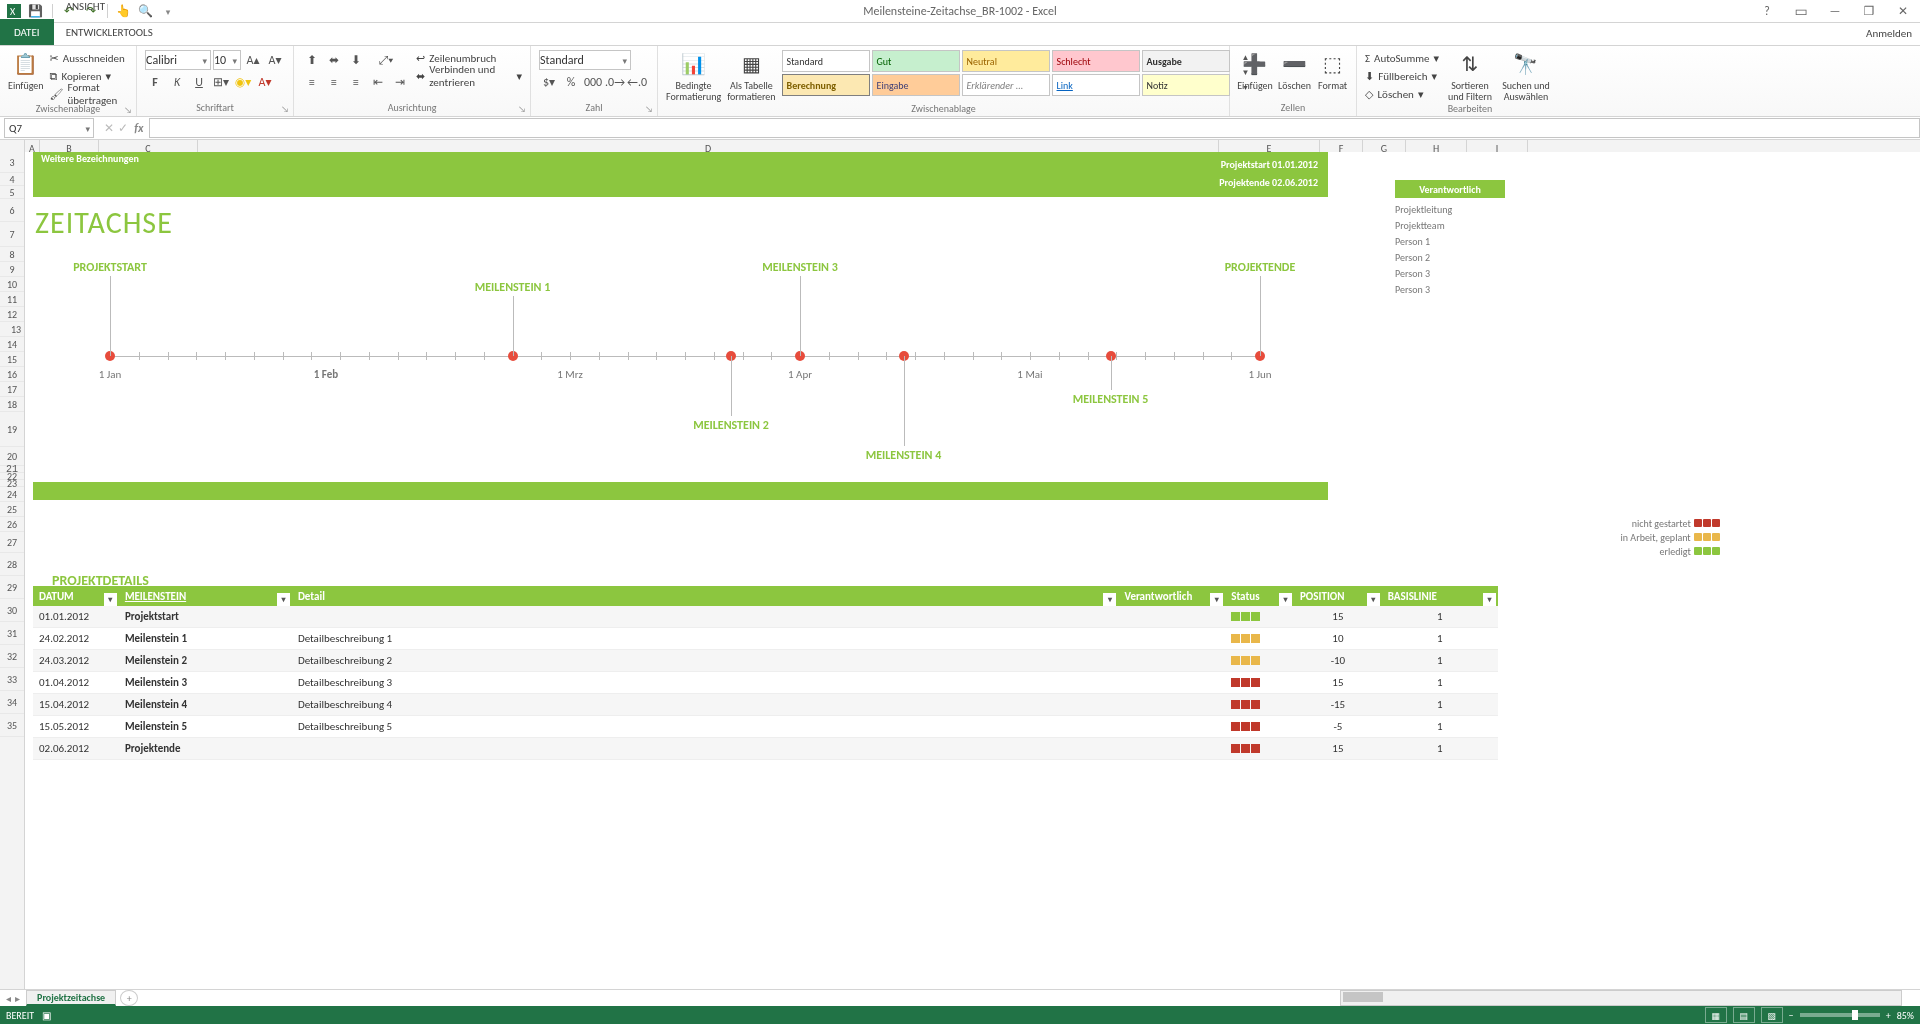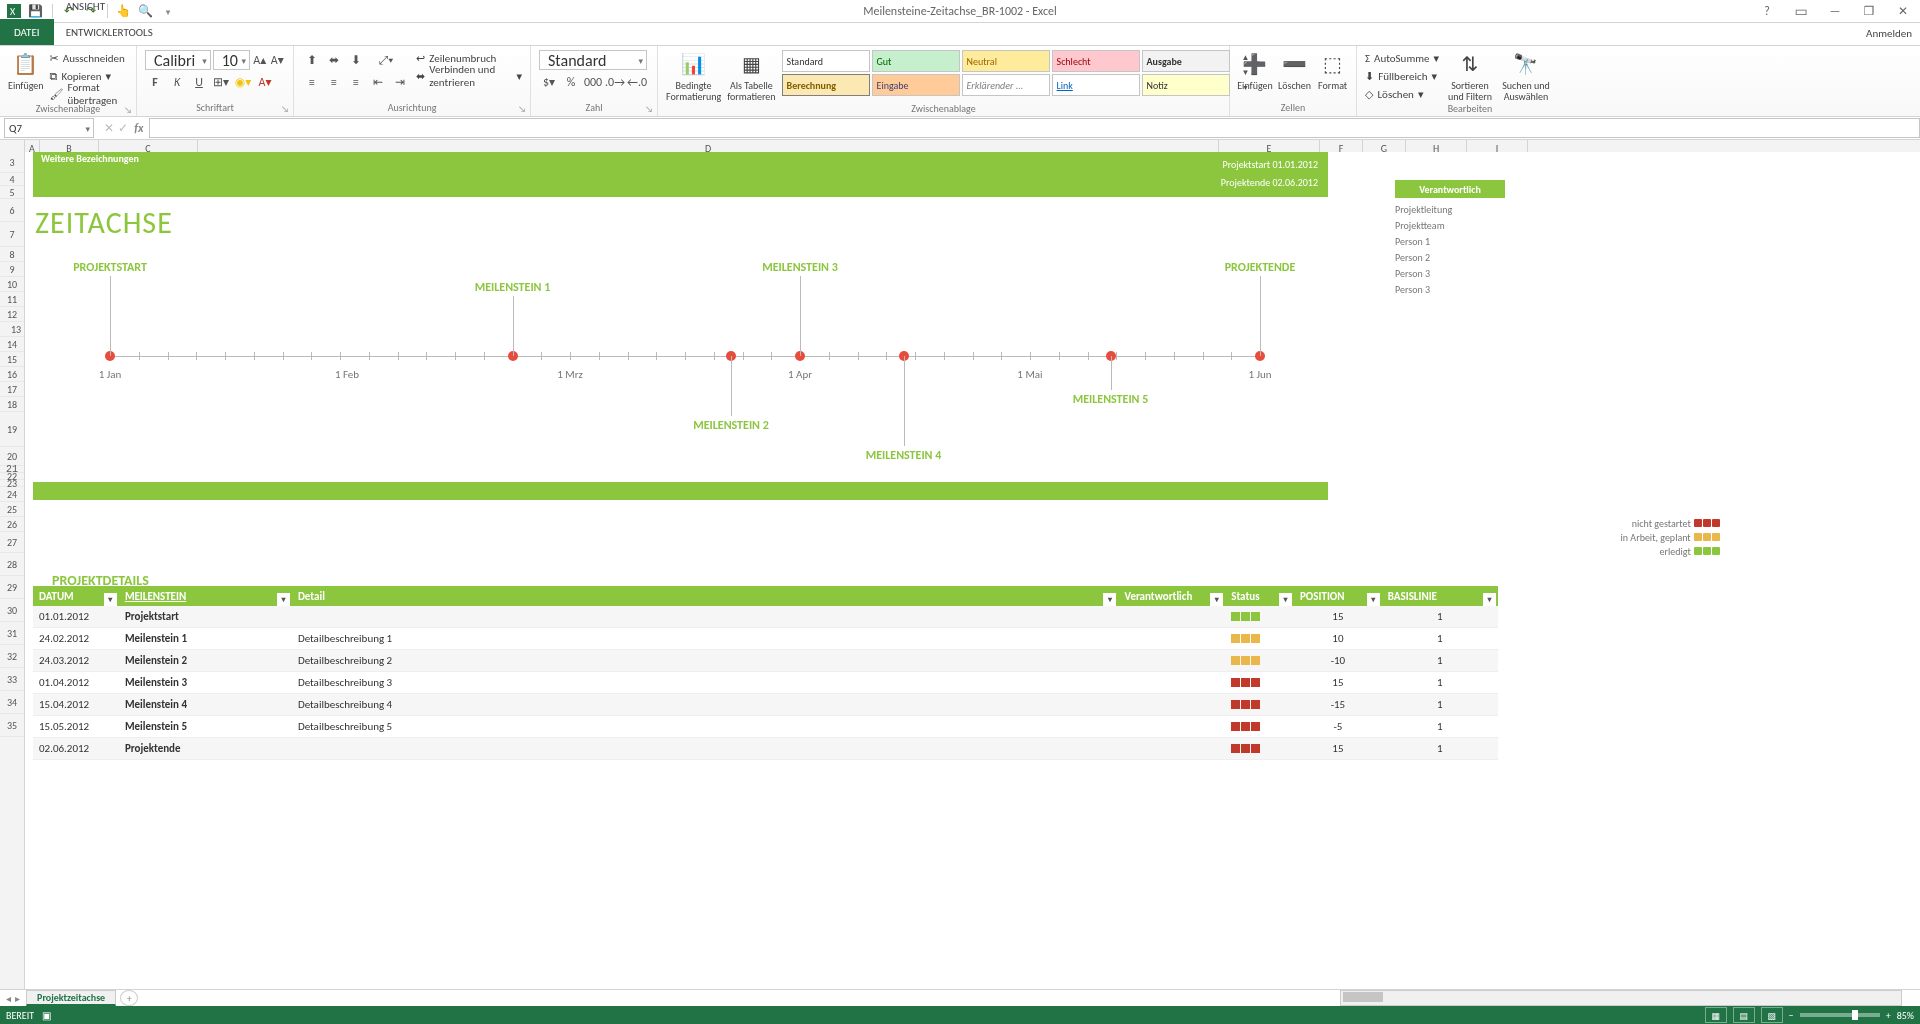--- a/index.html
+++ b/index.html
@@ -23,21 +23,21 @@
   
   .ribbon { height:70px; background:linear-gradient(#fff,#f8f8f8); border-bottom:1px solid #d4d4d4; display:flex; }
   .group { border-right:1px solid #e0e0e0; padding:4px 8px 2px; display:flex; flex-direction:column; justify-content:space-between; }
   .group .gcontent { display:flex; gap:6px; align-items:flex-start; height:52px; }
   .group .gname { font-size:10px; color:#777; text-align:center; position:relative; }
   .group .glauncher { position:absolute; right:-4px; bottom:0; font-size:9px; color:#999; }
   .bigbtn { width:42px; display:flex; flex-direction:column; align-items:center; gap:2px; font-size:10px; color:#444; text-align:center; line-height:1.1; }
   .bigbtn .bicon { width:28px; height:28px; display:flex; align-items:center; justify-content:center; font-size:20px; }
   .smallrow { display:flex; align-items:center; gap:4px; height:16px; font-size:11px; color:#444; }
   .stack { display:flex; flex-direction:column; gap:2px; }
-  .ddl { height:18px; border:1px solid #c5c5c5; background:#fff; font-size:16px; display:flex; align-items:center; padding:0 8px; position:relative; }
+  .ddl { height:18px; border:1px solid #c5c5c5; background:#fff; font-size:12px; display:flex; align-items:center; padding:0 0; position:relative; }
   .ddl::after { content:"▾"; position:absolute; right:3px; font-size:9px; color:#777; }
   .btnrow { display:flex; gap:2px; }
   .tbtn { width:18px; height:18px; border:1px solid transparent; display:flex; align-items:center; justify-content:center; font-size:12px; color:#555; }
   .styles-gallery { display:flex; flex-direction:column; gap:2px; }
   .sty-row { display:flex; gap:2px; }
   .sty { width:78px; height:20px; border:1px solid #c5c5c5; font-size:10px; display:flex; align-items:center; padding:0 4px; }
   .sty.std { background:#fff; color:#333; }
   .sty.gut { background:#c6efce; color:#006100; }
   .sty.neutral { background:#ffeb9c; color:#9c6500; }
   .sty.schlecht { background:#ffc7ce; color:#9c0006; }
@@ -64,21 +64,21 @@
   
   .sheet { position:absolute; left:0; right:0; top:152px; bottom:34px; display:flex; background:#fff; }
   .rowhdr { width:24px; background:#f3f3f3; border-right:1px solid #d4d4d4; display:flex; flex-direction:column; font-size:10px; color:#555; }
   .rh { border-bottom:1px solid #e8e8e8; display:flex; align-items:center; justify-content:center; }
   .canvas { flex:1; position:relative; overflow:hidden; }
 
   
   .proj-header { position:absolute; left:8px; top:0; width:1295px; height:45px; background:#8cc63f; color:#fff; }
   .proj-header .pt { font-size:18px; font-weight:600; padding:4px 8px 0; }
   .proj-header .sub { font-size:10px; padding:0 8px 4px; font-weight:bold;}
-  .proj-header .pd { position:absolute; right:10px; font-size:10px; font-weight:normal;}
+  .proj-header .pd { position:absolute; right:10px; font-size:10px; font-weight:bold;}
   .verant-hdr { position:absolute; left:1370px; top:28px; width:110px; height:18px; background:#8cc63f; color:#fff; font-size:10px; font-weight:bold; display:flex; align-items:center; justify-content:center; }
   .verant-list { position:absolute; left:1370px; top:50px; width:110px; font-size:10px; color:#777; line-height:16px; }
 
   .zeitachse-title { position:absolute; left:10px; top:52px; font-size:30px; font-weight:300; color:#8cc63f; letter-spacing:1px;}
 
   .timeline { position:absolute; left:60px; top:100px; width:1200px; height:200px; }
   .axis { position:absolute; top:104px; left:25px; right:25px; height:1px; background:#bbb; }
   .tick { position:absolute; top:100px; width:1px; height:8px; background:#bbb; }
   .monthlbl { position:absolute; top:116px; font-size:11px; color:#777; transform:translateX(-50%); }
   .dot { position:absolute; top:99px; width:10px; height:10px; border-radius:50%; background:#e74c3c; transform:translateX(-50%); }
@@ -448,21 +448,21 @@
         <div class="tick" style="left: 945px;"></div>
         <div class="tick" style="left: 973.75px;"></div>
         <div class="tick" style="left: 1002.5px;"></div>
         <div class="tick" style="left: 1031.25px;"></div>
         <div class="tick" style="left: 1060px;"></div>
         <div class="tick" style="left: 1088.75px;"></div>
         <div class="tick" style="left: 1117.5px;"></div>
         <div class="tick" style="left: 1146.25px;"></div>
         <div class="tick" style="left: 1175px;"></div>
         <div class="monthlbl" style="left: 25px;">1 Jan</div>
-        <div class="monthlbl" style="left: 262px;">1 Feb</div>
+        <div class="monthlbl" style="left: 241px; font-weight: bold;">1 Feb</div>
         <div class="monthlbl" style="left: 485px;">1 Mrz</div>
         <div class="monthlbl" style="left: 715px;">1 Apr</div>
         <div class="monthlbl" style="left: 945px;">1 Mai</div>
         <div class="monthlbl" style="left: 1175px;">1 Jun</div>
         <div class="dot" style="left: 25px;"></div>
         <div class="mline" style="left: 25px; top: 24px; height: 80px;"></div>
         <div class="mlabel" style="left: 25px; top: 8px;">PROJEKTSTART</div>
         <div class="dot" style="left: 427.5px;"></div>
         <div class="mline" style="left: 427.5px; top: 44px; height: 60px;"></div>
         <div class="mlabel" style="left: 427.5px; top: 28px;">MEILENSTEIN 1</div>

